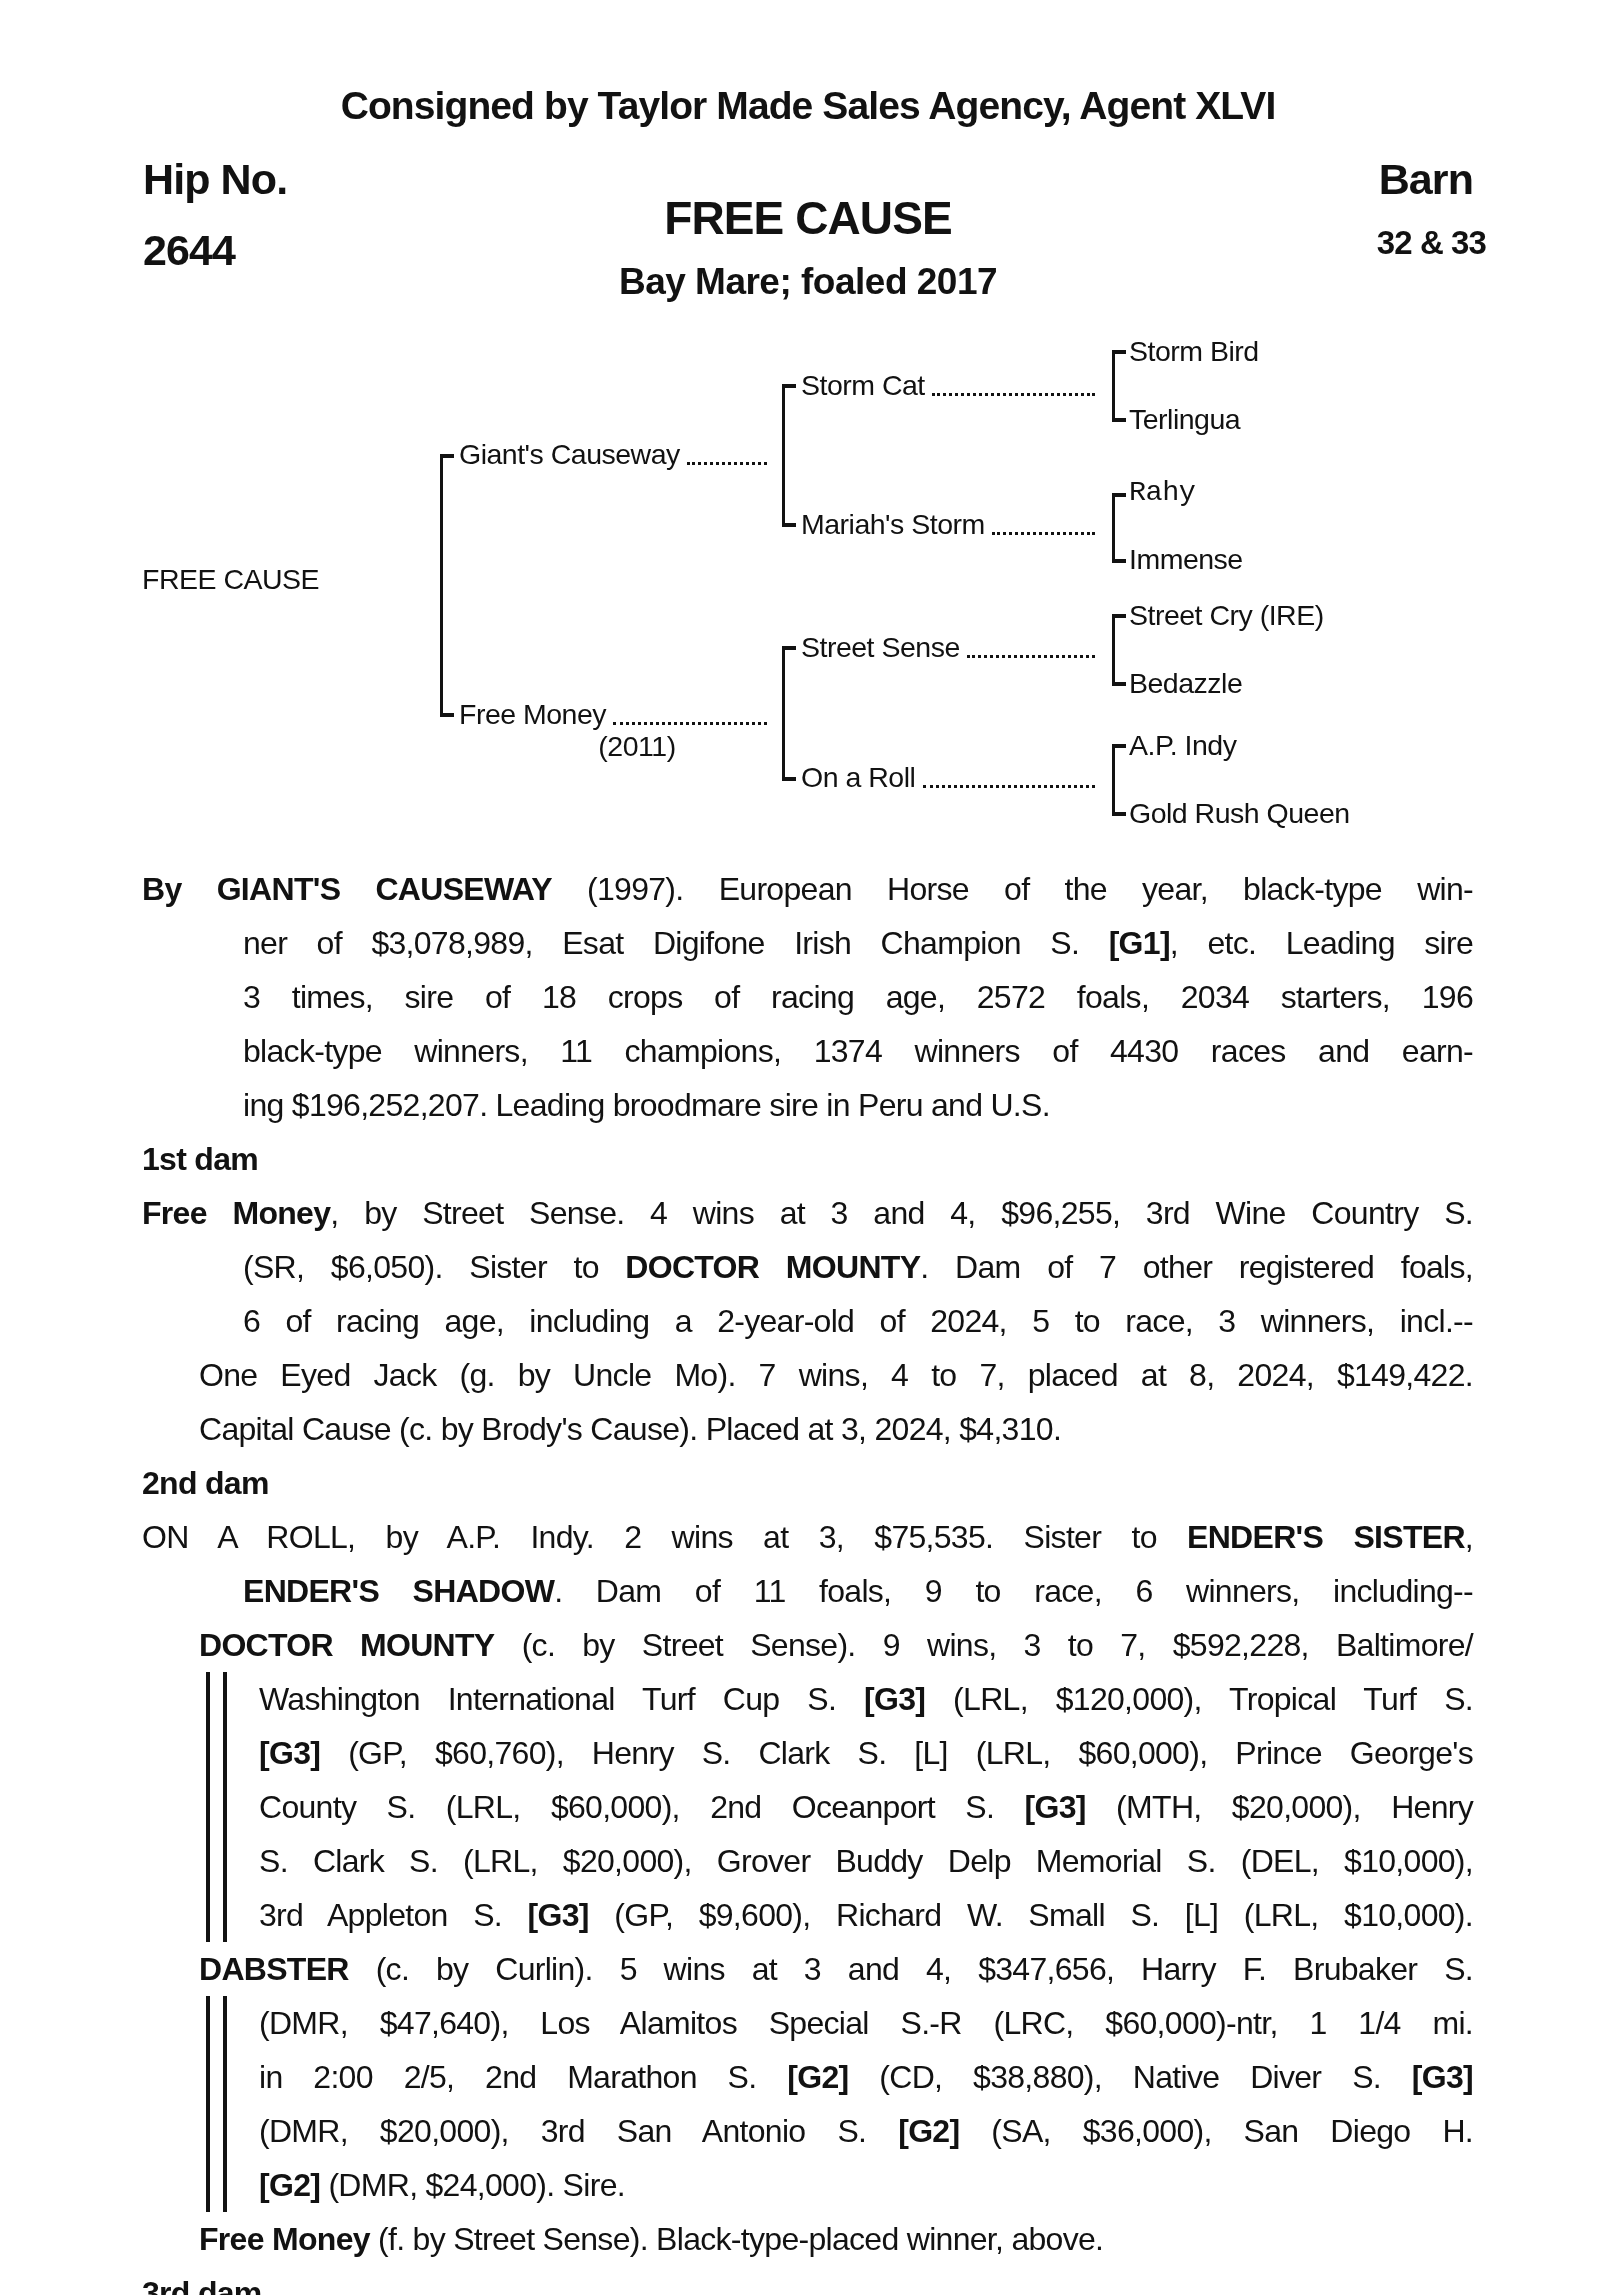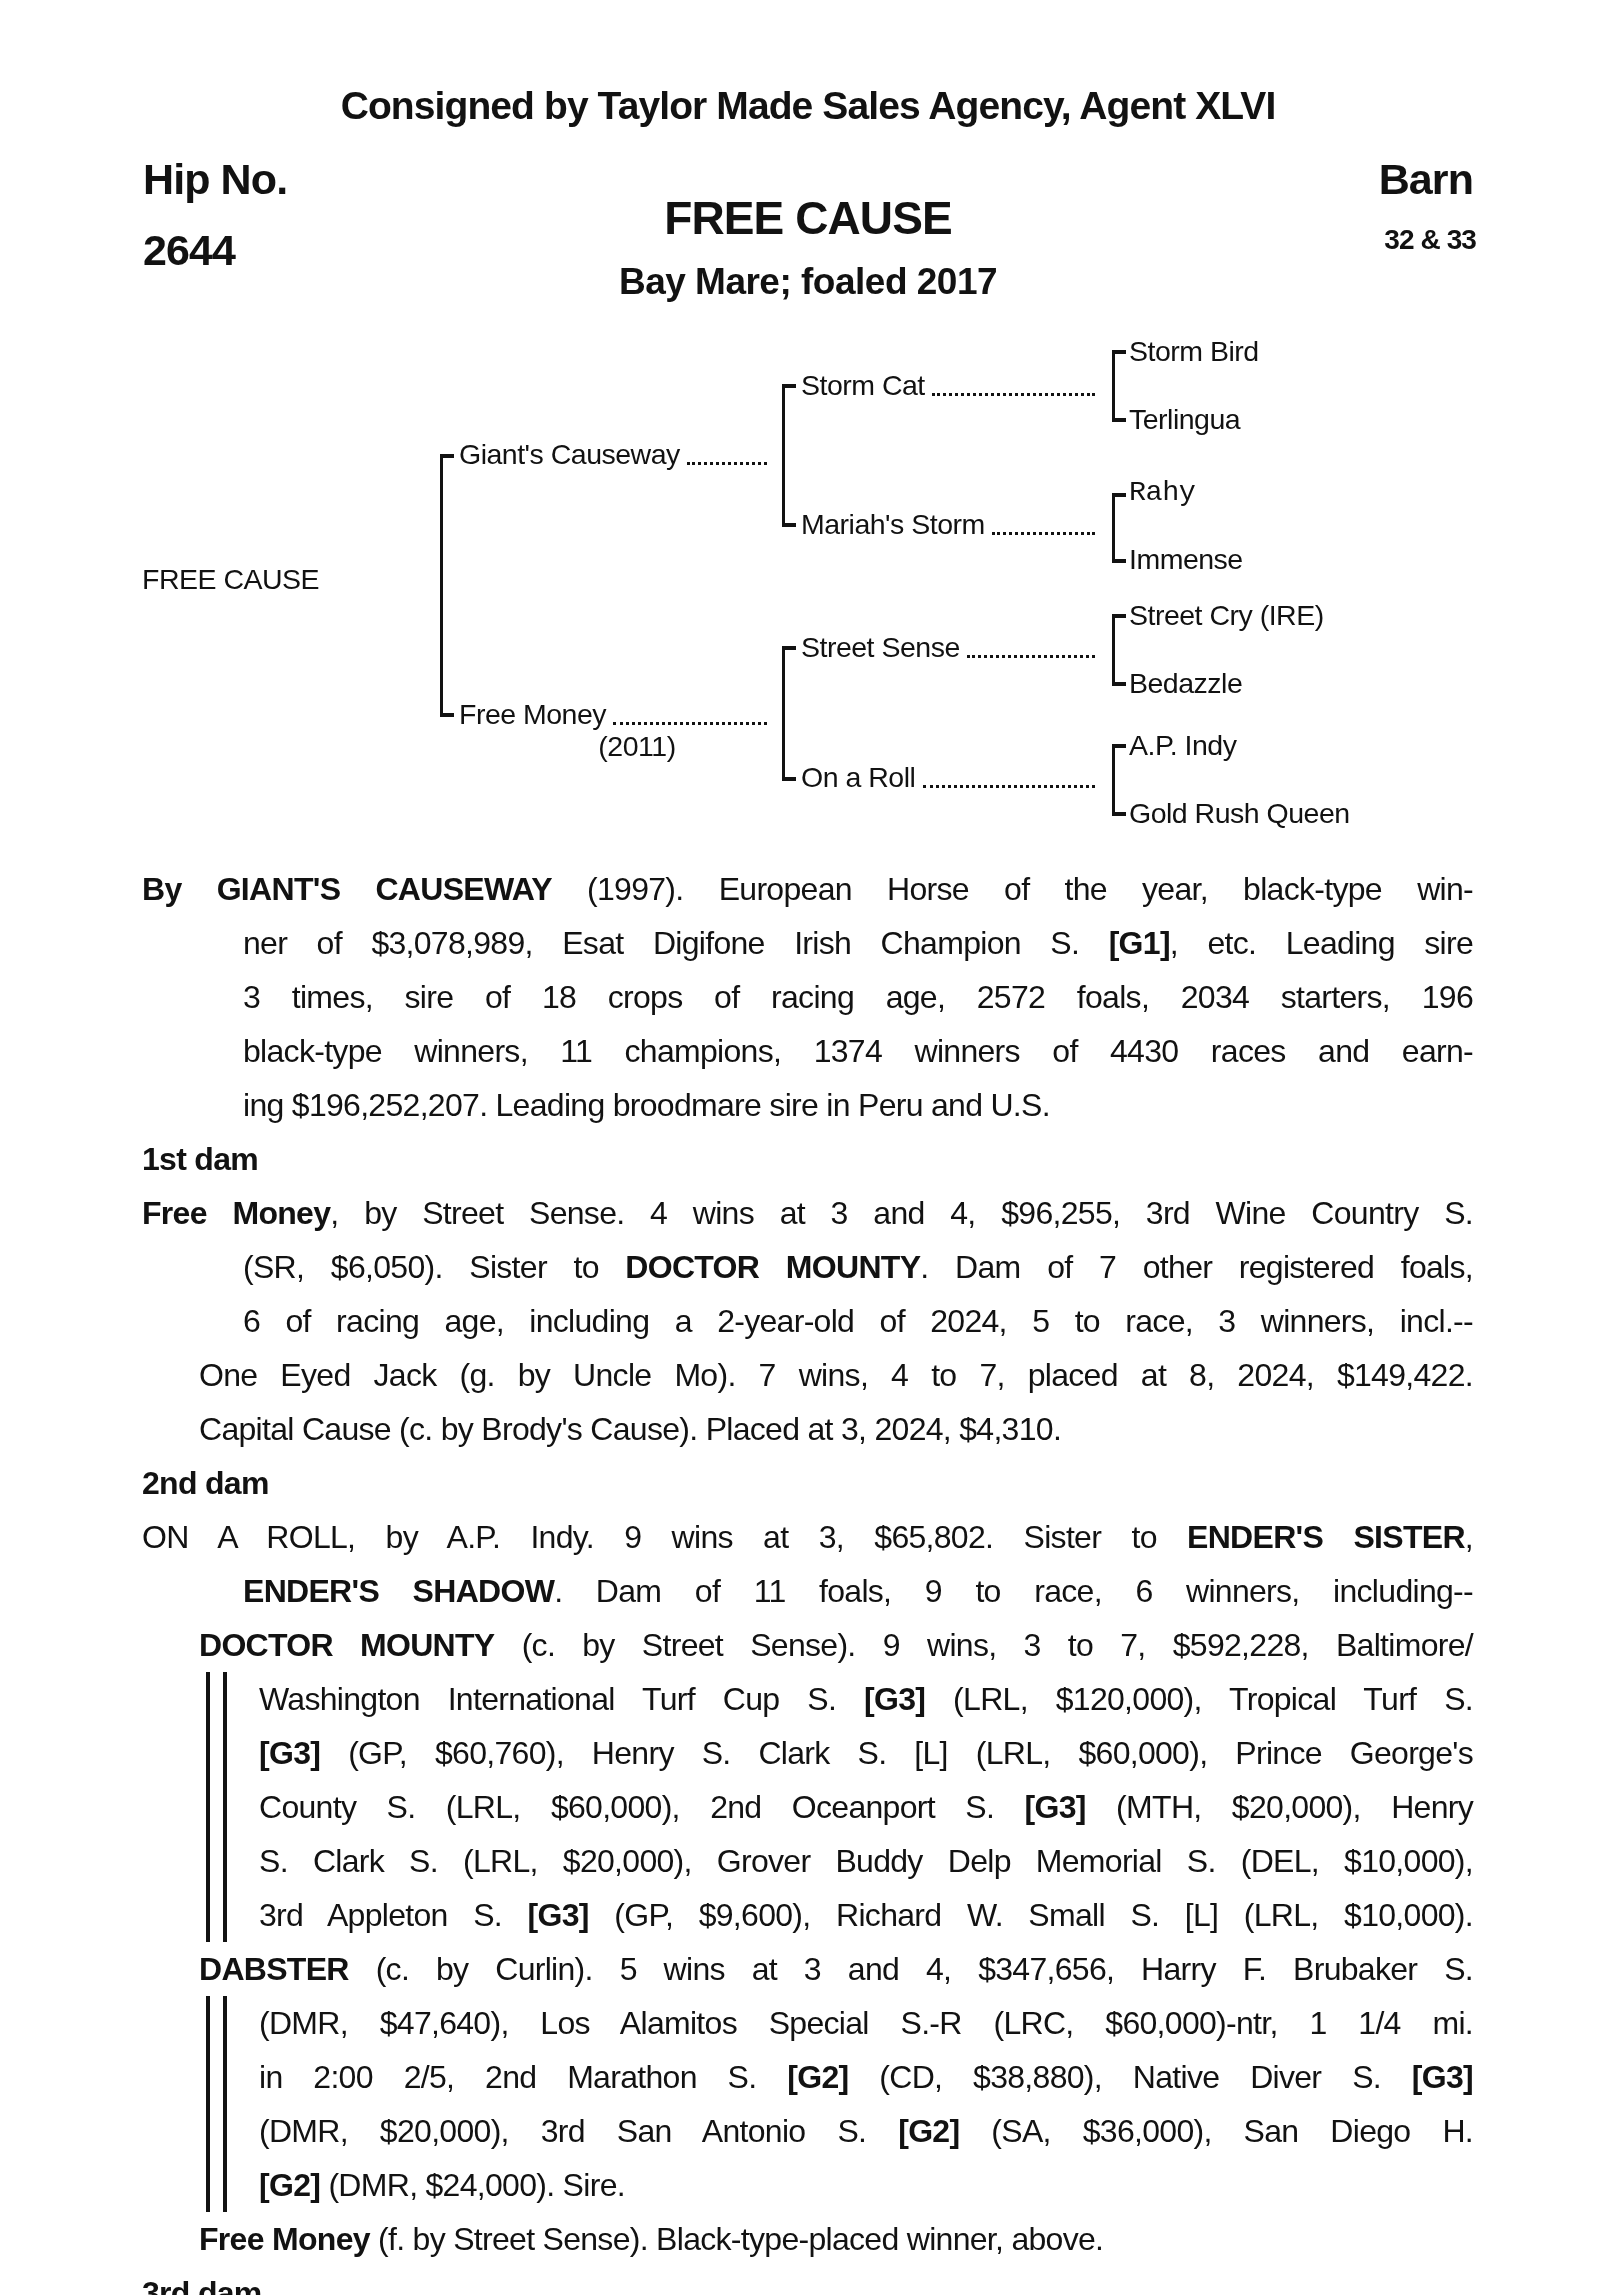--- a/index.html
+++ b/index.html
@@ -9,21 +9,21 @@
   
   .hdr-consignor{position:absolute;top:84px;left:0;width:100%;text-align:center;
                  font-weight:700;font-size:39px;letter-spacing:-0.9px;}
   .hip-label{position:absolute;left:143px;top:155px;font-weight:700;font-size:43px;letter-spacing:-0.9px;}
   .hip-number{position:absolute;left:143px;top:226px;font-weight:700;font-size:43px;letter-spacing:-0.9px;}
   .horse-title{position:absolute;top:191px;left:0;width:100%;text-align:center;
                font-weight:700;font-size:46px;letter-spacing:-0.9px;}
   .foaling{position:absolute;top:261px;left:0;width:100%;text-align:center;
            font-weight:700;font-size:37px;letter-spacing:-0.5px;}
   .barn-label{position:absolute;right:143px;top:155px;font-weight:700;font-size:43px;letter-spacing:-0.9px;text-align:left;}
-  .barn-number{position:absolute;right:140px;top:224px;font-weight:700;font-size:28px;letter-spacing:-0.9px;text-align:left;}
+  .barn-number{position:absolute;right:130px;top:224px;font-weight:700;font-size:33px;letter-spacing:-0.9px;text-align:left;}
 
   
   .pnode{position:absolute;font-size:28.5px;letter-spacing:-0.5px;line-height:32px;text-align:center;}
   .prow{display:flex;align-items:flex-end;}
   .pname{white-space:nowrap;}
   .leader{flex:1 1 auto;border-bottom:3.7px dotted #121212;margin:0 9.2px 5.5px 7.3px;min-width:18.4px;}
   .psub{padding-left:39px;}
   .subject{left:142px;top:563px;}
   .g2a{left:459px;top:438px;width:317px;}
   .g2b{left:459px;top:698px;width:317px;}
@@ -143,21 +143,21 @@
       <div class="ln i1 fill"><span>3 times, sire of 18 crops of racing age, 2572 foals, 2034 starters, 196</span></div>
       <div class="ln i1 fill"><span>black-type winners, 11 champions, 1374 winners of 4430 races and earn-</span></div>
       <div class="ln i1"><span>ing $196,252,207. Leading broodmare sire in Peru and U.S.</span></div>
       <div class="ln i0"><span class="b">1st dam</span></div>
       <div class="ln i0 fill"><span class="b">Free Money</span><span>, by Street Sense. 4 wins at 3 and 4, $96,255, 3rd Wine Country S.</span></div>
       <div class="ln i1 fill"><span>(SR, $6,050). Sister to </span><span class="b">DOCTOR MOUNTY</span><span>. Dam of 7 other registered foals,</span></div>
       <div class="ln i1 fill"><span>6 of racing age, including a 2-year-old of 2024, 5 to race, 3 winners, incl.--</span></div>
       <div class="ln i2 fill"><span>One Eyed Jack (g. by Uncle Mo). 7 wins, 4 to 7, placed at 8, 2024, $149,422.</span></div>
       <div class="ln i2"><span>Capital Cause (c. by Brody's Cause). Placed at 3, 2024, $4,310.</span></div>
       <div class="ln i0"><span class="b">2nd dam</span></div>
-      <div class="ln i0 fill"><span>ON A ROLL, by A.P. Indy. 9 wins at 3, $65,802. Sister to </span><span class="b">ENDER'S SISTER</span><span>,</span></div>
+      <div class="ln i0 fill"><span>ON A ROLL, by A.P. Indy. 2 wins at 3, $75,535. Sister to </span><span class="b">ENDER'S SISTER</span><span>,</span></div>
       <div class="ln i1 fill"><span class="b">ENDER'S SHADOW</span><span>. Dam of 11 foals, 9 to race, 6 winners, including--</span></div>
       <div class="ln i2 fill"><span class="b">DOCTOR MOUNTY</span><span> (c. by Street Sense). 9 wins, 3 to 7, $592,228, Baltimore/</span></div>
       <div class="ln i3 fill rules"><span>Washington International Turf Cup S. </span><span class="b">[G3]</span><span> (LRL, $120,000), Tropical Turf S.</span></div>
       <div class="ln i3 fill rules"><span class="b">[G3]</span><span> (GP, $60,760), Henry S. Clark S. [L] (LRL, $60,000), Prince George's</span></div>
       <div class="ln i3 fill rules"><span>County S. (LRL, $60,000), 2nd Oceanport S. </span><span class="b">[G3]</span><span> (MTH, $20,000), Henry</span></div>
       <div class="ln i3 fill rules"><span>S. Clark S. (LRL, $20,000), Grover Buddy Delp Memorial S. (DEL, $10,000),</span></div>
       <div class="ln i3 fill rules"><span>3rd Appleton S. </span><span class="b">[G3]</span><span> (GP, $9,600), Richard W. Small S. [L] (LRL, $10,000).</span></div>
       <div class="ln i2 fill"><span class="b">DABSTER</span><span> (c. by Curlin). 5 wins at 3 and 4, $347,656, Harry F. Brubaker S.</span></div>
       <div class="ln i3 fill rules"><span>(DMR, $47,640), Los Alamitos Special S.-R (LRC, $60,000)-ntr, 1 1/4 mi.</span></div>
       <div class="ln i3 fill rules"><span>in 2:00 2/5, 2nd Marathon S. </span><span class="b">[G2]</span><span> (CD, $38,880), Native Diver S. </span><span class="b">[G3]</span></div>

